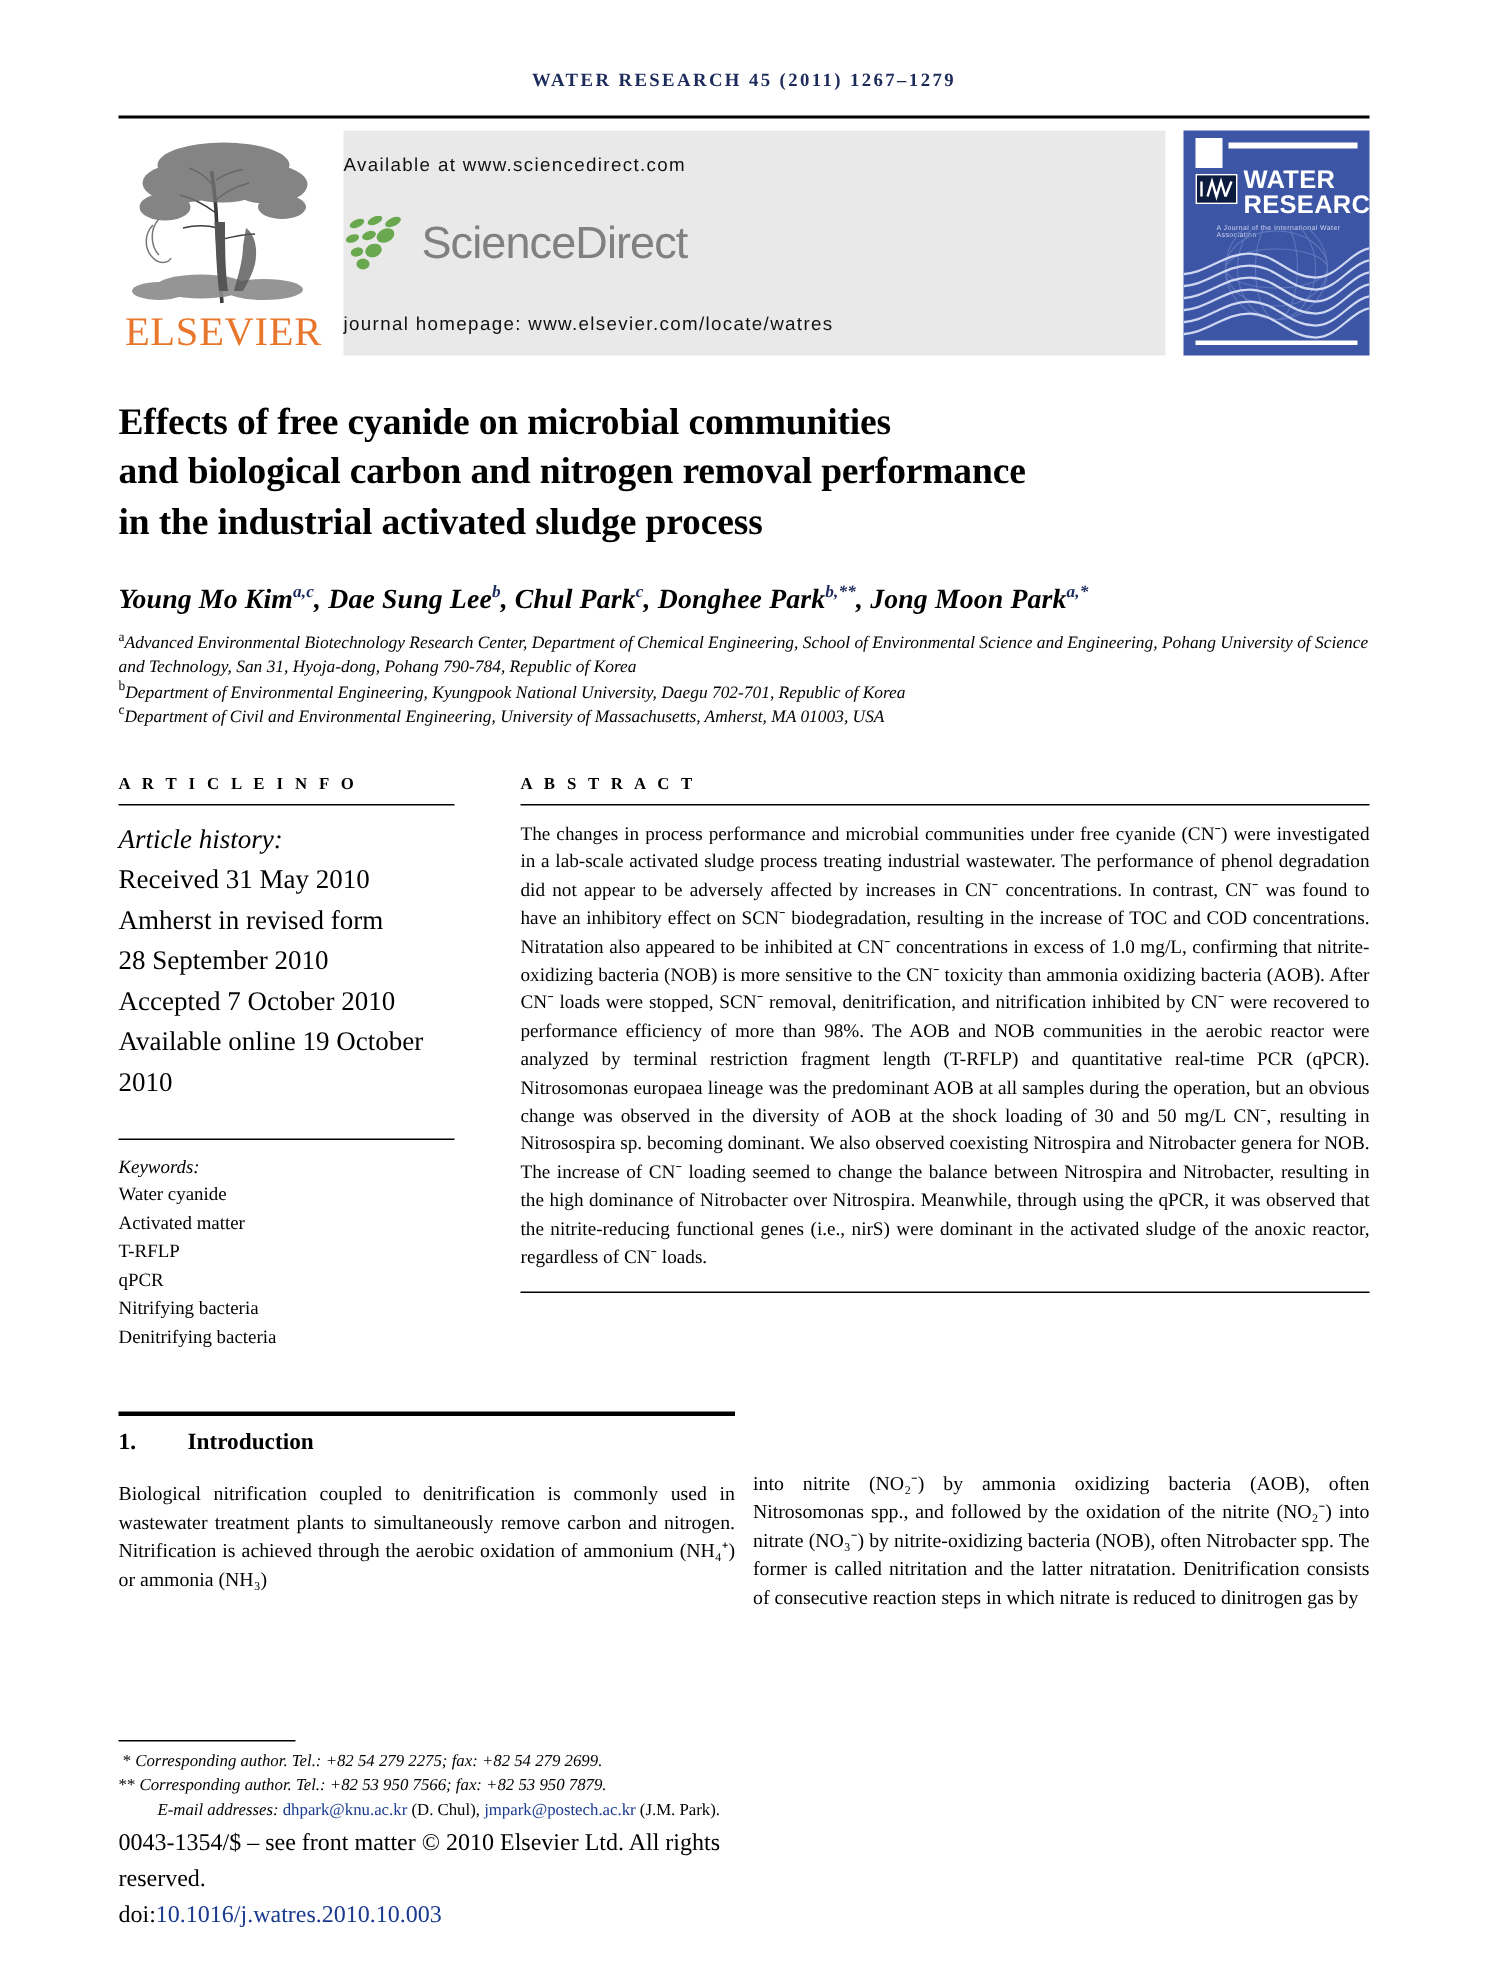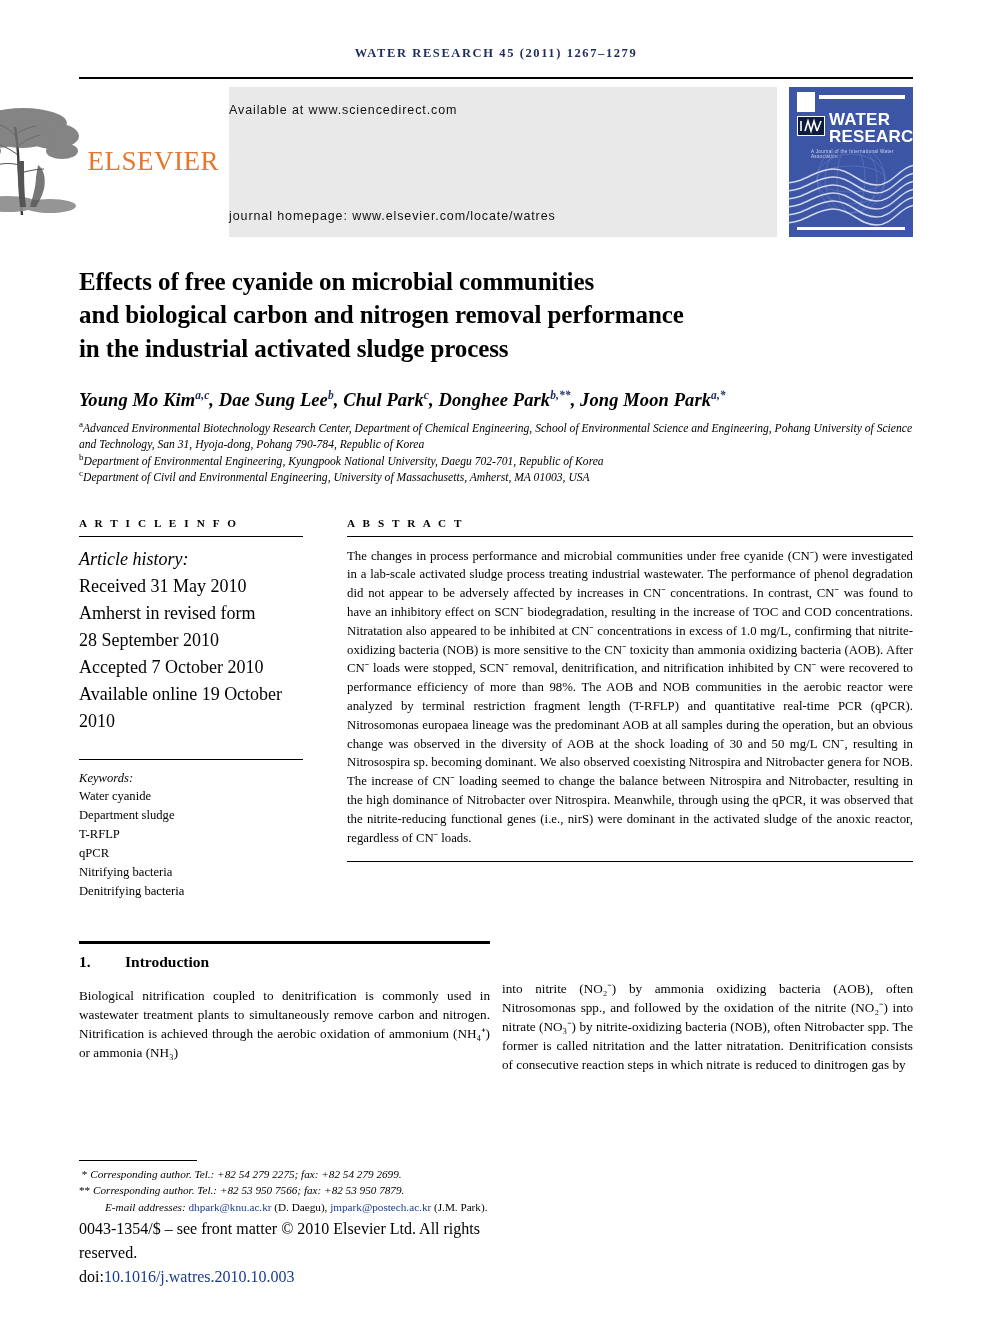--- a/index.html
+++ b/index.html
@@ -38,21 +38,21 @@
     border-top: 2px solid #000;
     padding-top: 8px;
     display: flex;
     align-items: flex-start;
     height: 158px;
   }
   .elsevier-logo {
     width: 140px; height: 150px;
     flex: 0 0 140px;
     position: relative;
-    display: flex; 
+    display: flex; flex-direction: column;
     align-items: center; justify-content: flex-end;
   }
   .tree-box { width: 130px; height: 118px; position: relative; }
   .elsevier-word {
     font-family: "Liberation Serif", serif;
     color: #E8762C;
     font-size: 27px;
     letter-spacing: 0.5px;
     line-height: 1;
     margin-bottom: 2px;
@@ -304,20 +304,38 @@
             <path d="M18 60 C12 66 12 76 18 82 C22 86 28 86 30 82"></path>
             <path d="M22 56 C16 62 16 74 22 80"></path>
           </g>
         </svg>
       </div>
       <div class="elsevier-word">ELSEVIER</div>
     </div>
 
     <div class="sd-band">
       <div class="sd-avail">Available at www.sciencedirect.com</div>
+      <div class="sd-logo-row">
+        <span class="sd-leaves">
+          <svg viewBox="0 0 46 38" width="46" height="38" aria-hidden="true">
+            <g fill="#6aa84f">
+              <ellipse cx="9" cy="5" rx="5.2" ry="2.6" transform="rotate(-25 9 5)"></ellipse>
+              <ellipse cx="21" cy="3" rx="5.2" ry="2.6" transform="rotate(-25 21 3)"></ellipse>
+              <ellipse cx="33" cy="4" rx="5.6" ry="2.8" transform="rotate(-25 33 4)"></ellipse>
+              <ellipse cx="6" cy="15" rx="4.6" ry="2.6" transform="rotate(-20 6 15)"></ellipse>
+              <ellipse cx="17" cy="13" rx="4.8" ry="2.8" transform="rotate(-20 17 13)"></ellipse>
+              <ellipse cx="28" cy="13" rx="6.2" ry="4.4" transform="rotate(-25 28 13)"></ellipse>
+              <ellipse cx="9" cy="24" rx="4.2" ry="3.0" transform="rotate(-15 9 24)"></ellipse>
+              <ellipse cx="20" cy="23" rx="5.6" ry="4.4" transform="rotate(-20 20 23)"></ellipse>
+              <ellipse cx="13" cy="32" rx="4.4" ry="3.6"></ellipse>
+            </g>
+          </svg>
+        </span>
+        <span class="sd-word">ScienceDirect</span>
+      </div>
       <div class="sd-home">journal homepage: www.elsevier.com/locate/watres</div>
     </div>
 
     <div class="wr-cover">
       <div class="wr-els-mark"></div>
       <div class="wr-top-rule"></div>
       <div class="wr-iwa">
         <svg viewBox="0 0 26 18" width="26" height="18" aria-hidden="true">
           <rect width="26" height="18" fill="#0d1b3e"></rect>
           <path d="M3 14 L3 4 M7 14 L10 4 L13 14 L16 4 L19 14" stroke="#ffffff" stroke-width="1.6" fill="none"></path>
@@ -383,21 +401,21 @@
         <div>Amherst in revised form</div>
         <div>28 September 2010</div>
         <div>Accepted 7 October 2010</div>
         <div>Available online 19 October 2010</div>
       </div>
       <div class="kw-wrap">
         <div class="rule-thin"></div>
         <div class="kw" style="margin-top:9px">
           <div class="lbl">Keywords:</div>
           <div>Water cyanide</div>
-          <div>Department sludge</div>
+          <div>Activated matter</div>
           <div>T-RFLP</div>
           <div>qPCR</div>
           <div>Nitrifying bacteria</div>
           <div>Denitrifying bacteria</div>
         </div>
       </div>
     </div>
 
     <div class="col-abs">
       <div class="secthead">A B S T R A C T</div>
@@ -426,21 +444,21 @@
       <span class="star">&nbsp;*</span>
       <span>Corresponding author. Tel.: +82 54 279 2275; fax: +82 54 279 2699.</span>
     </div>
     <div class="fn">
       <span class="star">**</span>
       <span>Corresponding author. Tel.: +82 53 950 7566; fax: +82 53 950 7879.</span>
     </div>
     <div class="fn fn2" style="padding-left:26px">
       <span class="lbl" style="font-style:italic">E-mail addresses:</span>
       <span class="email">dhpark@knu.ac.kr</span>
-      <span>(D. Daegu),</span>
+      <span>(D. Chul),</span>
       <span class="email">jmpark@postech.ac.kr</span>
       <span>(J.M. Park).</span>
     </div>
     <div class="fn-plain" style="margin-top:2px">0043-1354/$ – see front matter © 2010 Elsevier Ltd. All rights reserved.</div>
     <div class="fn-plain">
       <span>doi:</span><span class="doi-link">10.1016/j.watres.2010.10.003</span>
     </div>
   </div>
 
 </div>

